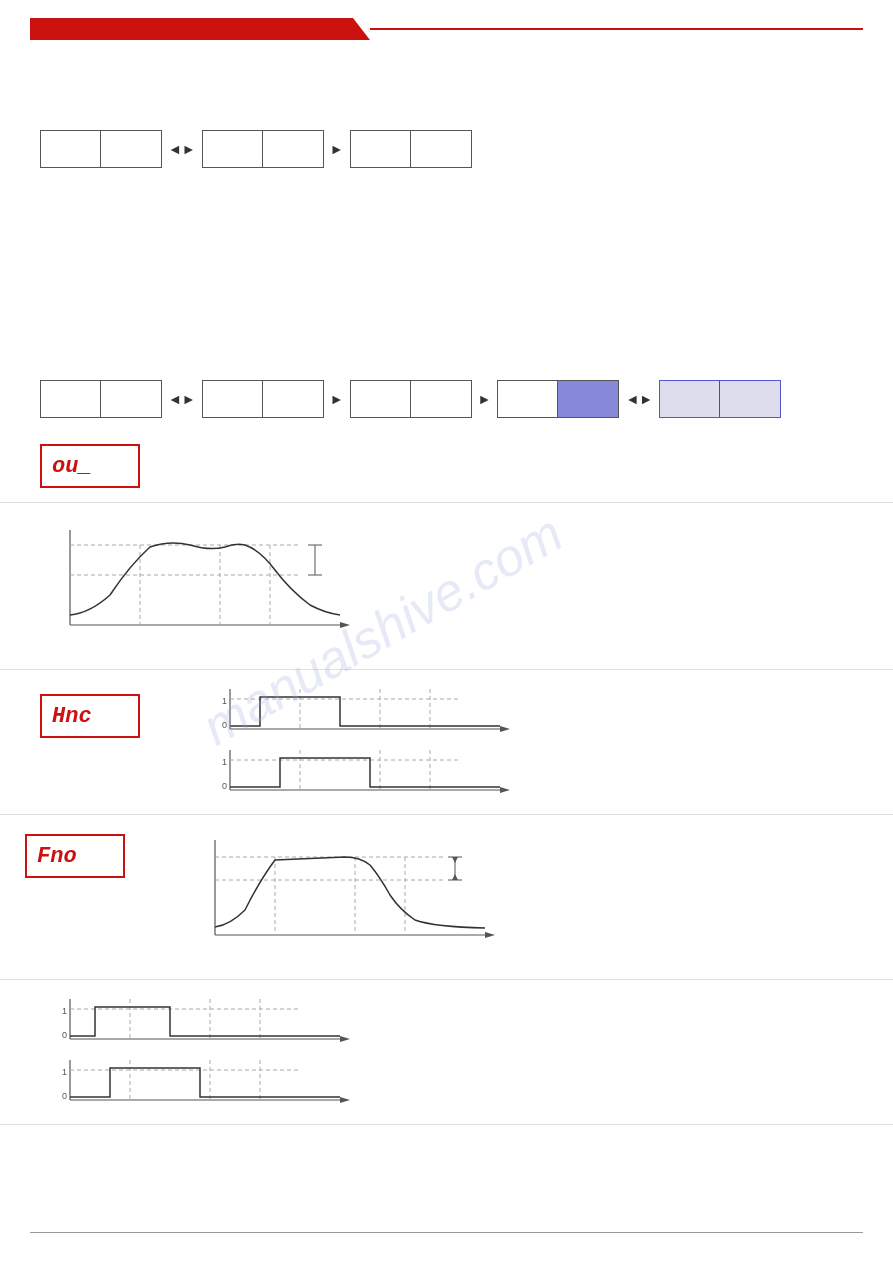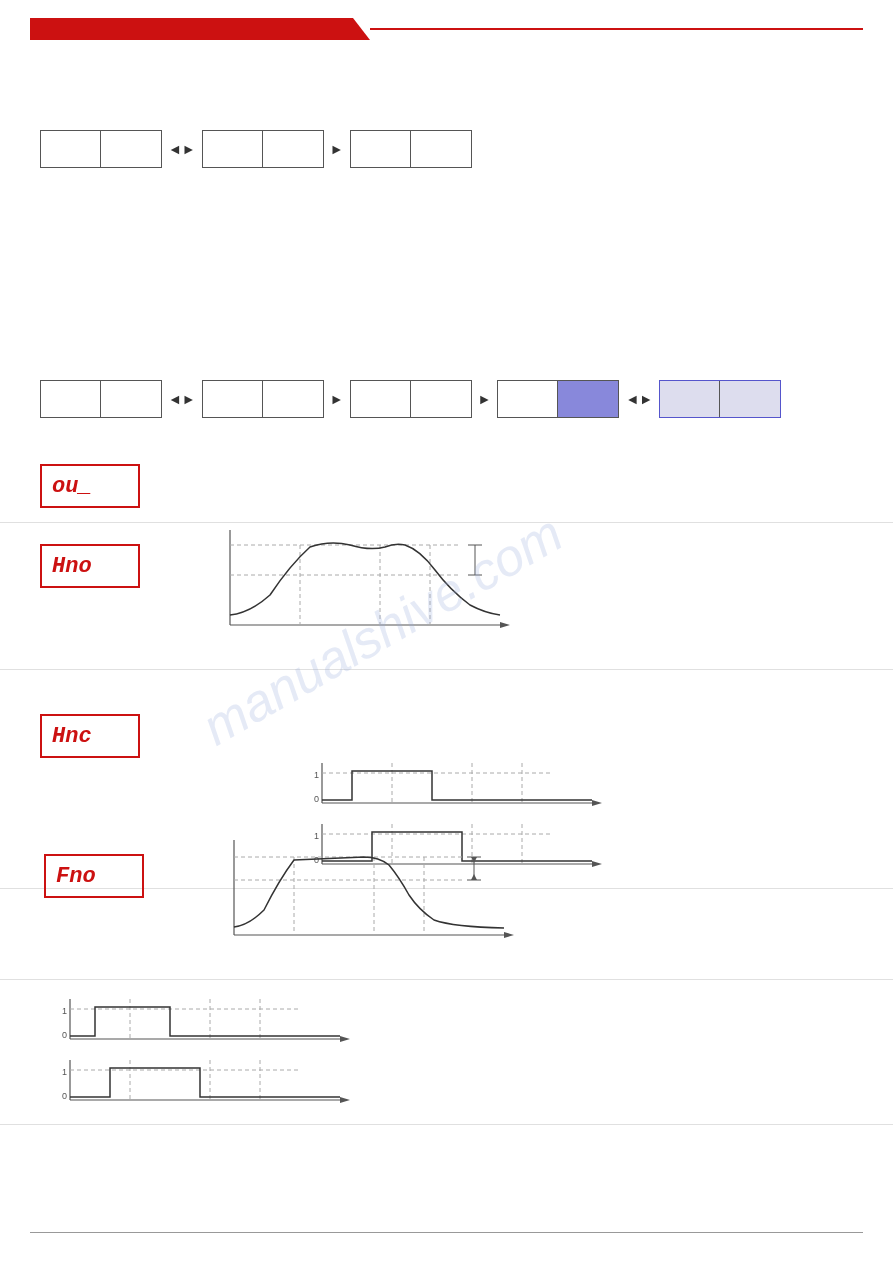--- a/index.html
+++ b/index.html
@@ -91,21 +91,20 @@
       padding: 4px 10px;
       font-size: 22px;
       font-weight: bold;
       color: #cc1111;
       font-style: italic;
       font-family: 'Courier New', monospace;
       display: inline-flex;
       align-items: center;
       min-width: 100px;
       min-height: 44px;
-      margin-top: 20px;
     }
 
     
     .watermark {
       position: absolute;
       top: 600px;
       left: 180px;
       font-size: 52px;
       color: rgba(150,170,220,0.25);
       transform: rotate(-30deg);
@@ -192,25 +191,20 @@
 <div style="position:absolute;top:430px;left:0;right:0;border-bottom:1px solid #e0e0e0;padding:14px 40px;display:flex;align-items:center;min-height:70px;">
   <div style="width:160px;flex-shrink:0;">
     <span class="label-box">
       <span>ou_</span>
     </span>
   </div>
   <div style="flex:1;"></div>
 </div>
 
 <div style="position:absolute;top:500px;left:0;right:0;border-bottom:1px solid #e0e0e0;padding:14px 40px;display:flex;align-items:center;min-height:170px;">
-  <div style="width:160px;flex-shrink:0;align-self:flex-start;padding-top:10px;">
-    <span class="label-box">
-      <span>Hno</span>
-    </span>
-  </div>
   <div style="flex:1;padding-left:20px;">
 
     <svg width="290" height="120">
 
       <line x1="10" y1="100" x2="280" y2="100" stroke="#555" stroke-width="1.2"></line>
       <line x1="10" y1="5" x2="10" y2="100" stroke="#555" stroke-width="1.2"></line>
 
       <polygon points="280,97 290,100 280,103" fill="#555"></polygon>
 
       <line x1="10" y1="20" x2="240" y2="20" stroke="#aaa" stroke-width="1" stroke-dasharray="4,3"></line>
@@ -222,21 +216,21 @@
 
       <path d="M10,90 Q30,88 50,70 Q70,40 90,22 Q110,15 130,20 Q150,26 165,22 Q175,18 185,20 Q200,25 215,45 Q230,65 250,80 Q265,88 280,90" fill="none" stroke="#333" stroke-width="1.5"></path>
 
       <line x1="255" y1="20" x2="255" y2="50" stroke="#555" stroke-width="1" marker-end="url(#arr)"></line>
       <line x1="248" y1="20" x2="262" y2="20" stroke="#555" stroke-width="1"></line>
       <line x1="248" y1="50" x2="262" y2="50" stroke="#555" stroke-width="1"></line>
     </svg>
   </div>
 </div>
 
-<div style="position:absolute;top:670px;left:0;right:0;border-bottom:1px solid #e0e0e0;padding:14px 40px;display:flex;align-items:center;min-height:140px;flex-direction:column;">
+<div style="position:absolute;top:670px;left:0;right:0;border-bottom:1px solid #e0e0e0;padding:14px 40px;display:flex;align-items:center;min-height:140px;">
   <div style="width:160px;flex-shrink:0;align-self:flex-start;padding-top:10px;">
     <span class="label-box">
       <span>Hnc</span>
     </span>
   </div>
   <div style="flex:1;padding-left:20px;display:flex;flex-direction:column;gap:6px;">
 
     <svg width="290" height="55">
       <line x1="10" y1="45" x2="280" y2="45" stroke="#555" stroke-width="1.2"></line>
       <line x1="10" y1="5" x2="10" y2="45" stroke="#555" stroke-width="1.2"></line>
@@ -262,21 +256,21 @@
       <line x1="10" y1="15" x2="240" y2="15" stroke="#aaa" stroke-width="1" stroke-dasharray="4,3"></line>
       <line x1="80" y1="5" x2="80" y2="45" stroke="#aaa" stroke-width="1" stroke-dasharray="4,3"></line>
       <line x1="160" y1="5" x2="160" y2="45" stroke="#aaa" stroke-width="1" stroke-dasharray="4,3"></line>
       <line x1="210" y1="5" x2="210" y2="45" stroke="#aaa" stroke-width="1" stroke-dasharray="4,3"></line>
 
       <polyline points="10,42 60,42 60,13 150,13 150,42 280,42" fill="none" stroke="#333" stroke-width="1.5"></polyline>
     </svg>
   </div>
 </div>
 
-<div style="position:absolute;top:810px;left:0;right:0;border-bottom:1px solid #e0e0e0;padding:14px 44px;display:flex;align-items:center;min-height:170px;">
+<div style="position:absolute;top:810px;left:0;right:0;border-bottom:1px solid #e0e0e0;padding:14px 25px;display:flex;align-items:center;min-height:170px;">
   <div style="width:160px;flex-shrink:0;align-self:flex-start;padding-top:10px;">
     <span class="label-box">
       <span>Fno</span>
     </span>
   </div>
   <div style="flex:1;padding-left:20px;">
 
     <svg width="290" height="120">
       <line x1="10" y1="100" x2="280" y2="100" stroke="#555" stroke-width="1.2"></line>
       <line x1="10" y1="5" x2="10" y2="100" stroke="#555" stroke-width="1.2"></line>

